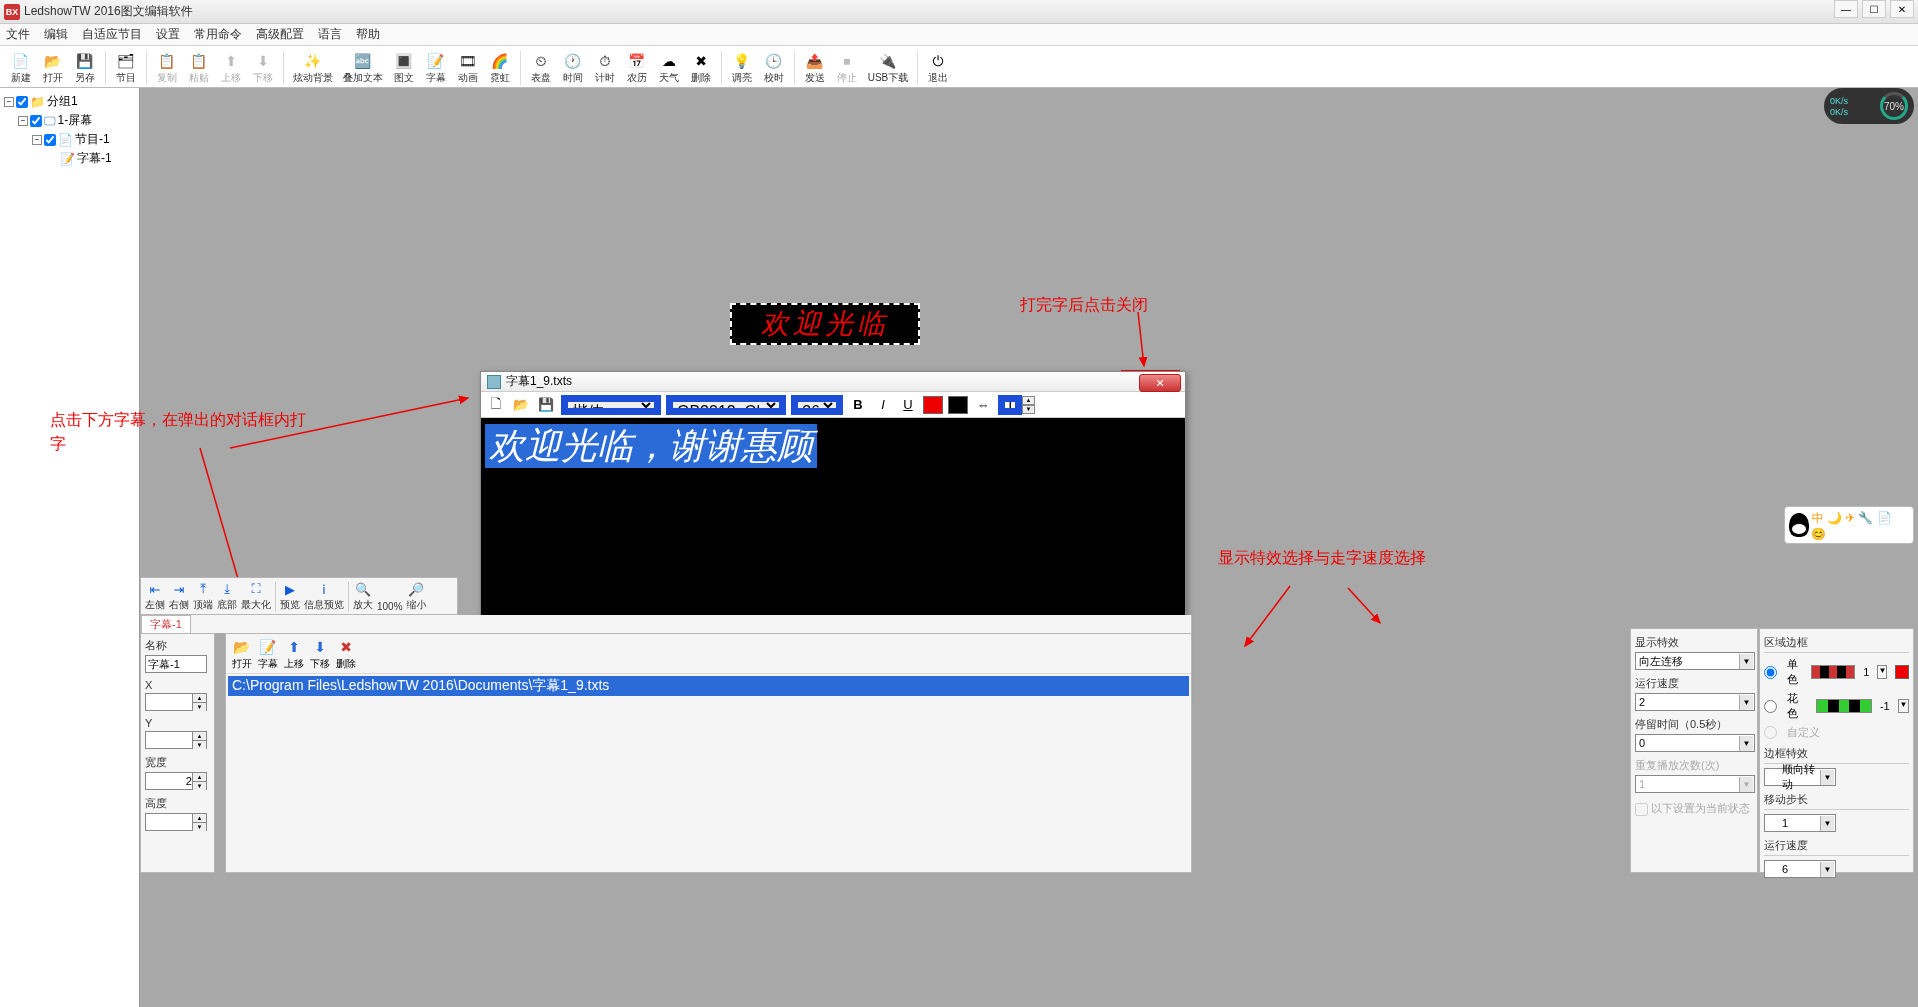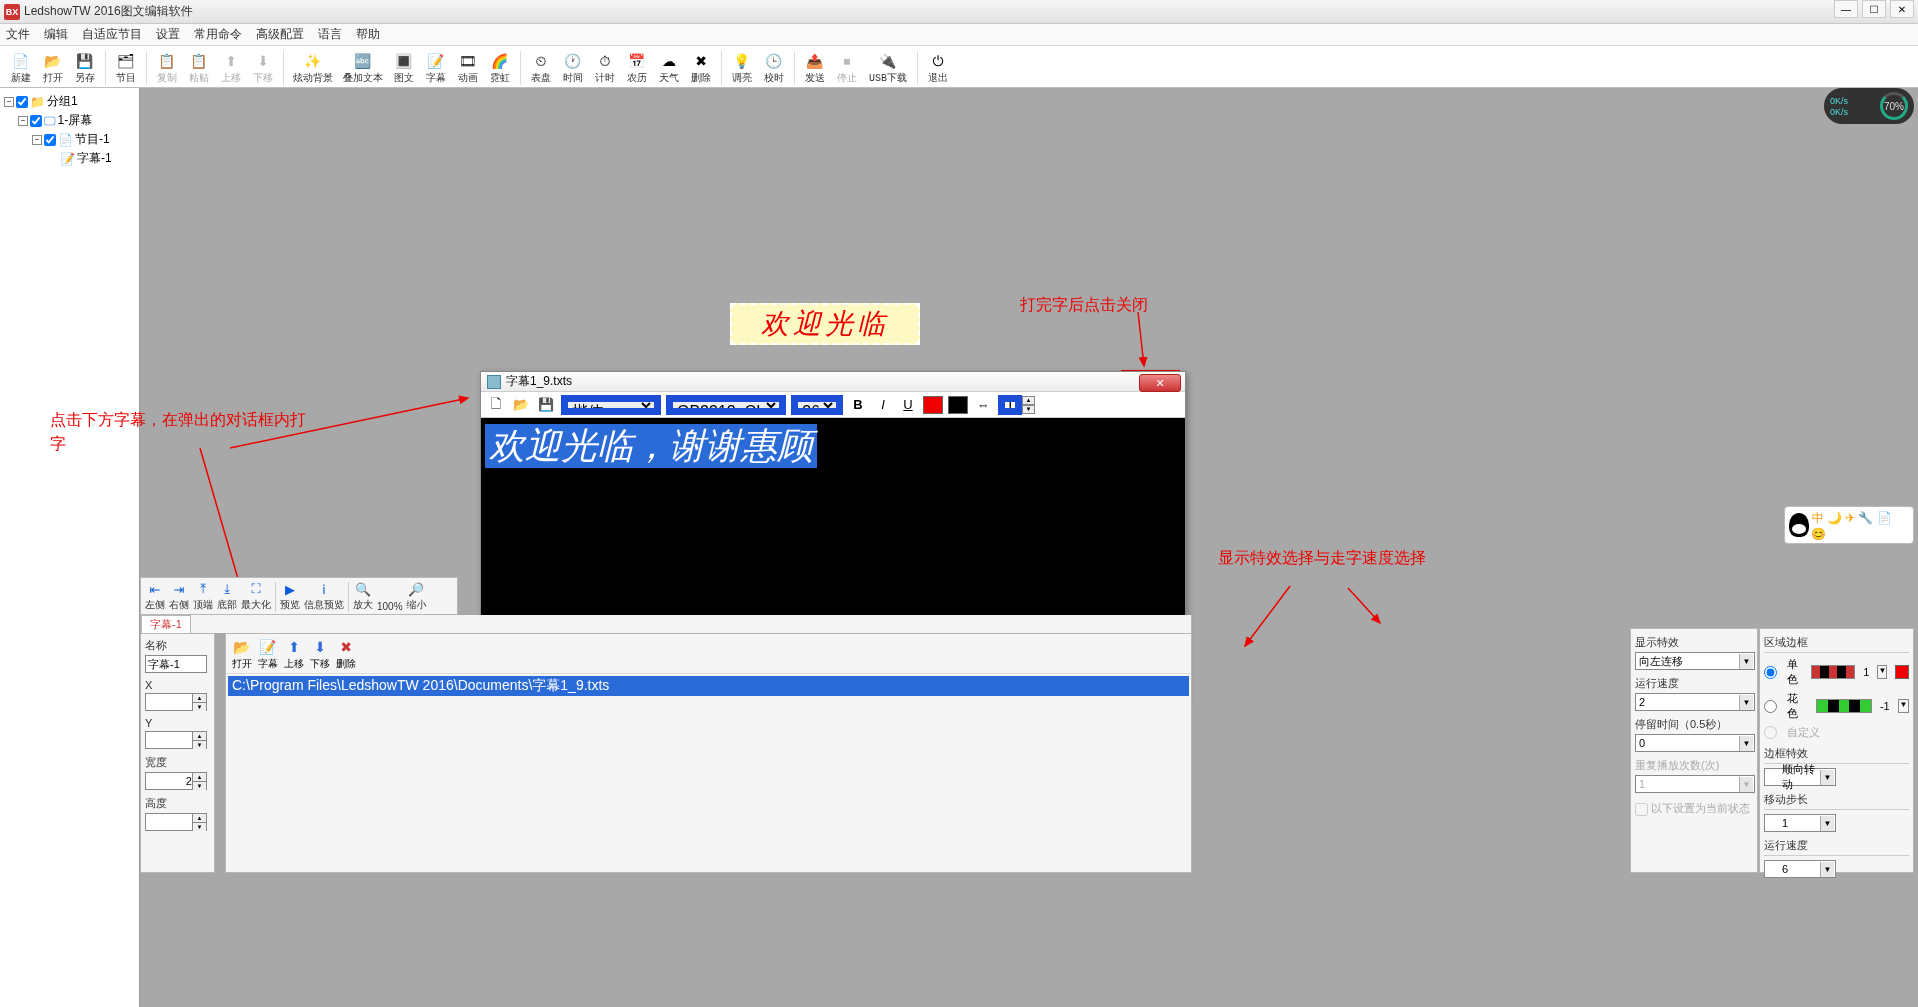--- a/index.html
+++ b/index.html
@@ -14,39 +14,39 @@
 
 
 .menubar { height:22px; background:#f9f9f9; display:flex; align-items:center; padding:0 6px; border-bottom:1px solid #d5d5d5; gap:14px; color:#333; }
 .menubar span { cursor:pointer; }
 
 
 .toolbar { height:42px; background:#fff; border-bottom:1px solid #bcbcbc; display:flex; align-items:flex-end; padding:0 6px 2px; gap:2px; }
 .tool { width:30px; display:flex; flex-direction:column; align-items:center; gap:1px; cursor:pointer; }
 .tool.wide { width:48px; }
 .tool .ticon { width:18px; height:18px; display:flex; align-items:center; justify-content:center; font-size:14px; }
-.tool .tlabel { font-size:10px; color:#333; white-space:nowrap;font-family:Liberation Mono, monospace; }
+.tool .tlabel { font-size:10px; color:#333; white-space:nowrap; }
 .tool.disabled .tlabel { color:#aaa; }
 .tool.disabled .ticon { color:#bbb; }
 .tsep { width:1px; height:34px; background:#ddd; margin:0 3px; }
 
 
 .main { position:absolute; top:88px; left:0; right:0; bottom:0; display:flex; }
 .tree { width:140px; background:#fff; border-right:1px solid #999; padding:4px; font-size:12px; }
 .tree .node { display:flex; align-items:center; gap:2px; padding:1px 0; }
 .tree .node input[type=checkbox] { width:12px; height:12px; }
 .tree .indent1 { padding-left:14px; }
 .tree .indent2 { padding-left:28px; }
 .tree .indent3 { padding-left:42px; }
 .tree .boxbtn { width:10px; height:10px; border:1px solid #888; display:inline-flex; align-items:center; justify-content:center; font-size:8px; cursor:pointer; }
 
 .workspace { flex:1; background:#a8a8a8; position:relative; }
 
 
-.led-preview { position:absolute; left:590px; top:215px; width:190px; height:42px; background:#fef9c3; border:2px dashed #fff; display:flex; align-items:flex-start; justify-content:center; }
+.led-preview { position:absolute; left:590px; top:215px; width:190px; height:42px; background:#000000; border:2px dashed #fff; display:flex; align-items:flex-start; justify-content:center; }
 .led-preview span { color:#e00; font-family:KaiTi,STKaiti,serif; font-size:28px; font-style:italic; letter-spacing:4px; }
 
 
 .anno { position:absolute; color:#e00; font-size:16px; font-family:SimSun,serif; }
 .anno-line { stroke:#e00; stroke-width:1.5; fill:none; }
 .anno-arrow { fill:#e00; }
 .anno-box { position:absolute; border:2px solid #e00; }
 
 
 .dialog { position:absolute; left:340px; top:283px; width:706px; height:331px; background:#fff; border:1px solid #888; box-shadow:2px 2px 6px rgba(0,0,0,0.3); }

